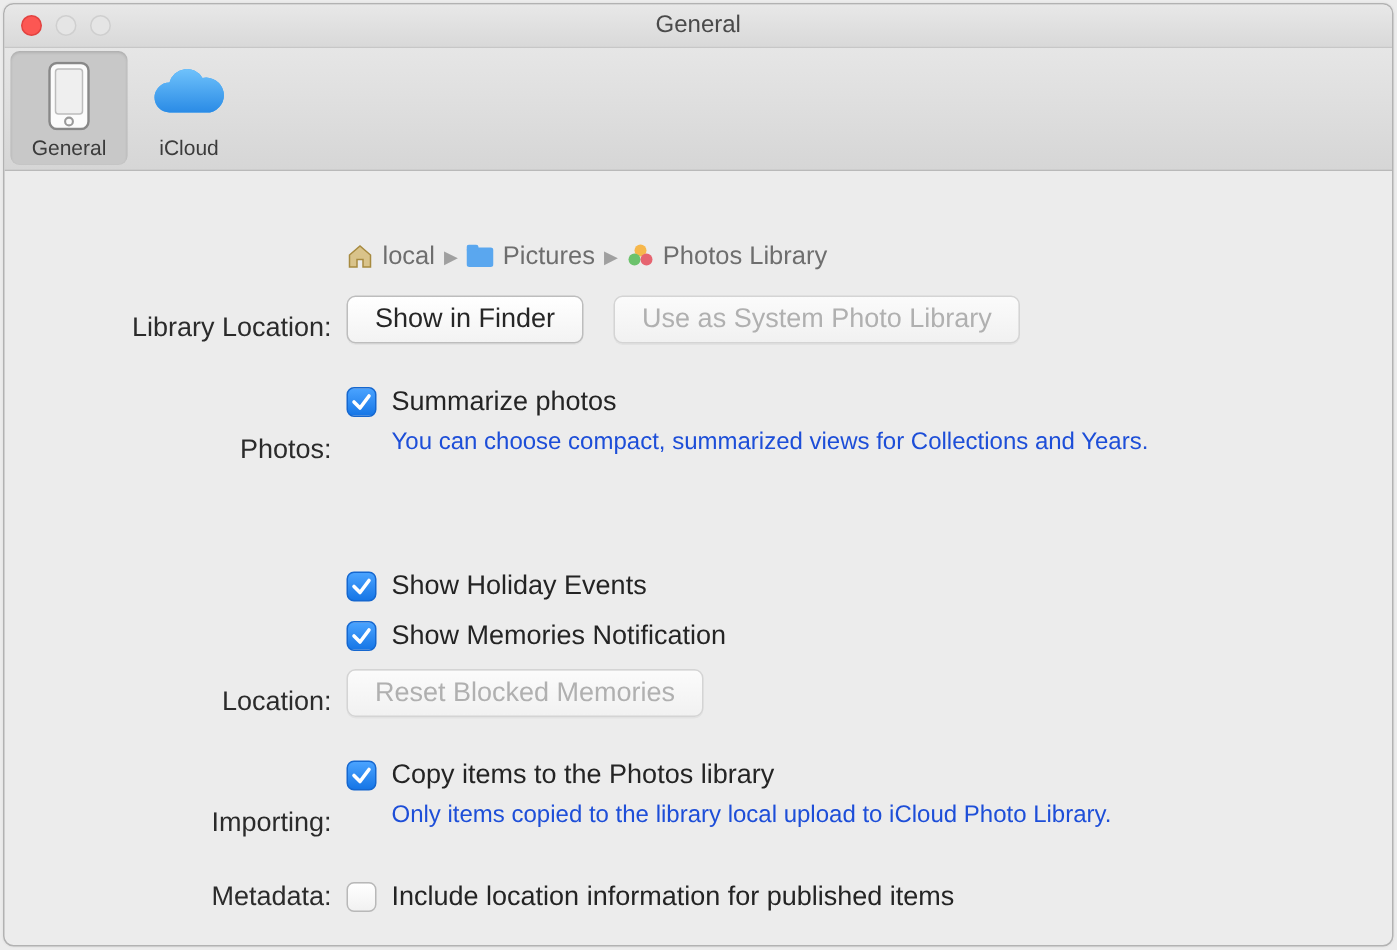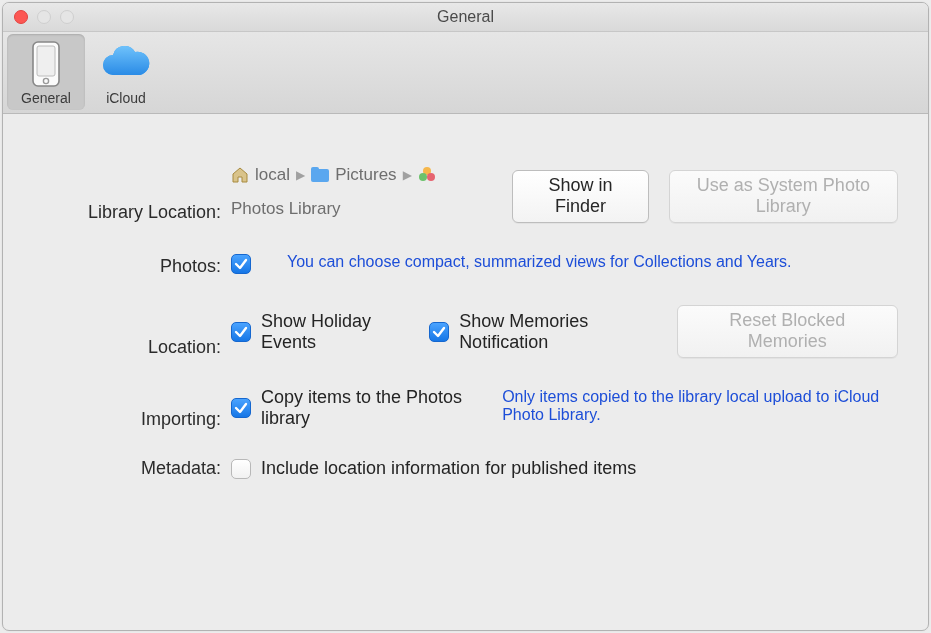--- a/index.html
+++ b/index.html
@@ -86,20 +86,21 @@
     width: 198px;
     text-align: right;
     padding-right: 10px;
     color: #2b2b2b;
     padding-top: 0;
     font-size: 18px;
   }
   .valcol {
     flex: 1;
     display: flex;
+    flex-direction: column;
     gap: 6px;
   }
   .breadcrumb {
     display: flex; align-items: center; gap: 6px; flex-wrap: wrap;
     color: #6e6e6e; font-size: 17px;
     padding-top: 1px;
   }
   .bc-sep { color: #a0a0a0; font-size: 12px; }
   .btnrow { display: flex; gap: 20px; margin-top: 10px; }
   button.mac {
@@ -223,28 +224,29 @@
 
     <div class="row section">
       <div class="labelcol">Photos:</div>
       <div class="valcol">
         <div class="checkrow">
           <span class="chk on">
             <svg width="14" height="14" viewBox="0 0 14 14">
                 <path d="M2 7 L6 11 L12 3" stroke="#fff" stroke-width="2.4" fill="none" stroke-linecap="round" stroke-linejoin="round"></path>
               </svg>
           </span>
+          <span class="chklabel">Summarize photos</span>
         </div>
         <div class="help">You can choose compact, summarized views for Collections and Years.</div>
       </div>
     </div>
 
     <div class="row section">
       <div class="labelcol">Location:</div>
-      <div class="valcol" style="gap:12px;">
+      <div class="valcol" style="gap:12px;margin-top:42px;">
         <div class="checkrow">
           <span class="chk on">
             <svg width="14" height="14" viewBox="0 0 14 14">
                 <path d="M2 7 L6 11 L12 3" stroke="#fff" stroke-width="2.4" fill="none" stroke-linecap="round" stroke-linejoin="round"></path>
               </svg>
           </span>
           <span class="chklabel">Show Holiday Events</span>
         </div>
         <div class="checkrow">
           <span class="chk on">

